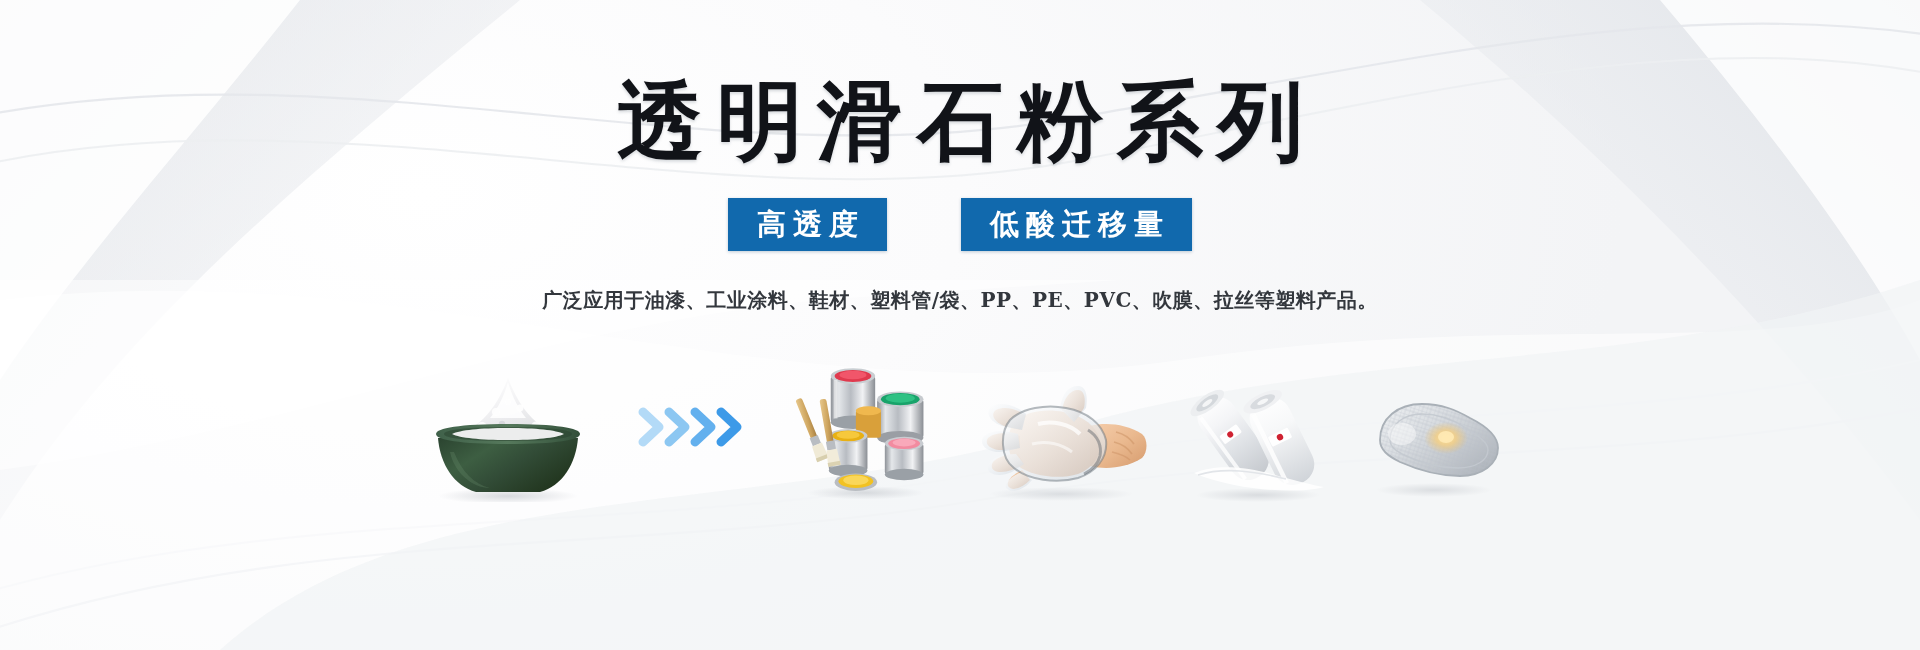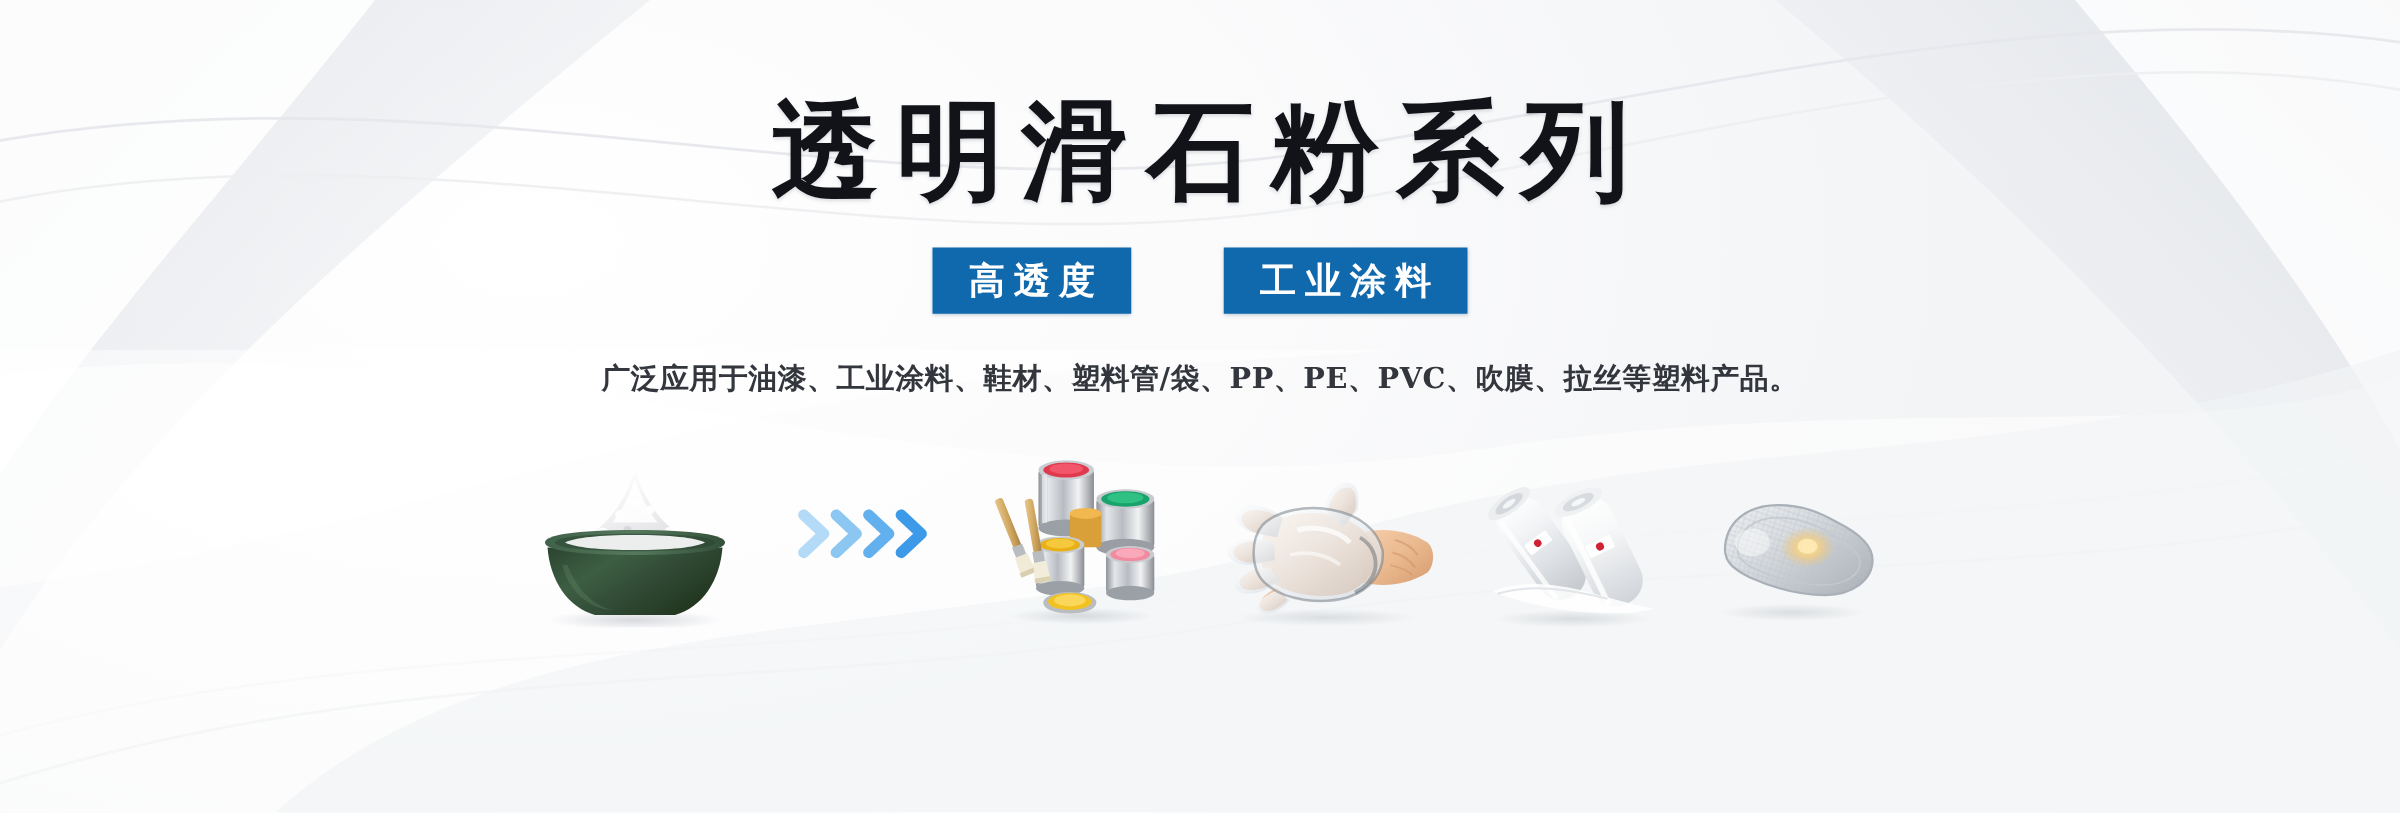--- a/index.html
+++ b/index.html
@@ -48,21 +48,21 @@
     text-indent:7px;
     padding:10px 22px 11px 22px;
     line-height:1.12;
     white-space:nowrap;
     font-family:"DejaVu Serif","Liberation Serif",serif;
     box-shadow:0 1px 3px rgba(10,60,100,.25);
   }
 
   .subtitle{
     margin-top:36px;
-    font-size:23px;
+    font-size:20px;
     letter-spacing:.5px;
     color:#33373d;
     font-weight:700;
     white-space:nowrap;
     font-family:"DejaVu Serif","Liberation Serif",serif;
     text-align:right;
   }
 
   
   .strip{
@@ -128,21 +128,21 @@
     <path d="M220,650 C420,470 760,520 1060,430 C1360,340 1620,380 1920,280 L1920,650 Z" fill="#f1f3f5" opacity=".7"></path>
     <path d="M0,470 C300,430 520,330 820,300 L1120,280 L0,280 Z" fill="#ffffff" opacity=".5"></path>
   </svg>
 
   <div class="content">
 
     <div class="title">透明滑石粉系列</div>
 
     <div class="badges">
       <div class="badge">高透度</div>
-      <div class="badge">工业涂料</div>
+      <div class="badge">低酸迁移量</div>
     </div>
 
     <div class="subtitle">广泛应用于油漆、工业涂料、鞋材、塑料管/袋、PP、PE、PVC、吹膜、拉丝等塑料产品。</div>
   </div>
 
   <div class="strip">
 
     <div class="slot s-bowl">
       <svg width="196" height="130" viewBox="0 0 196 130">
         <defs>

